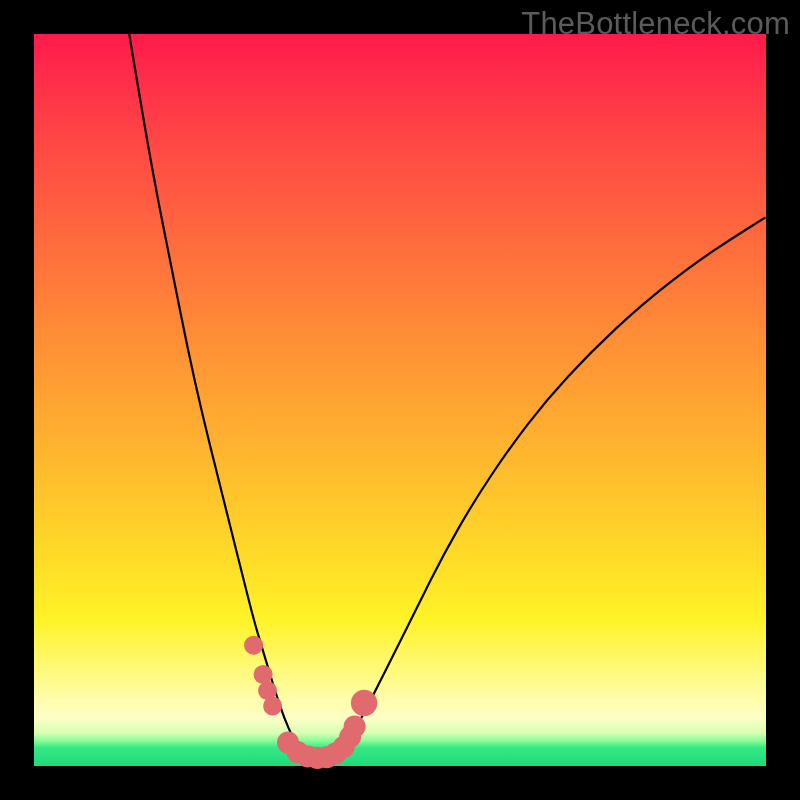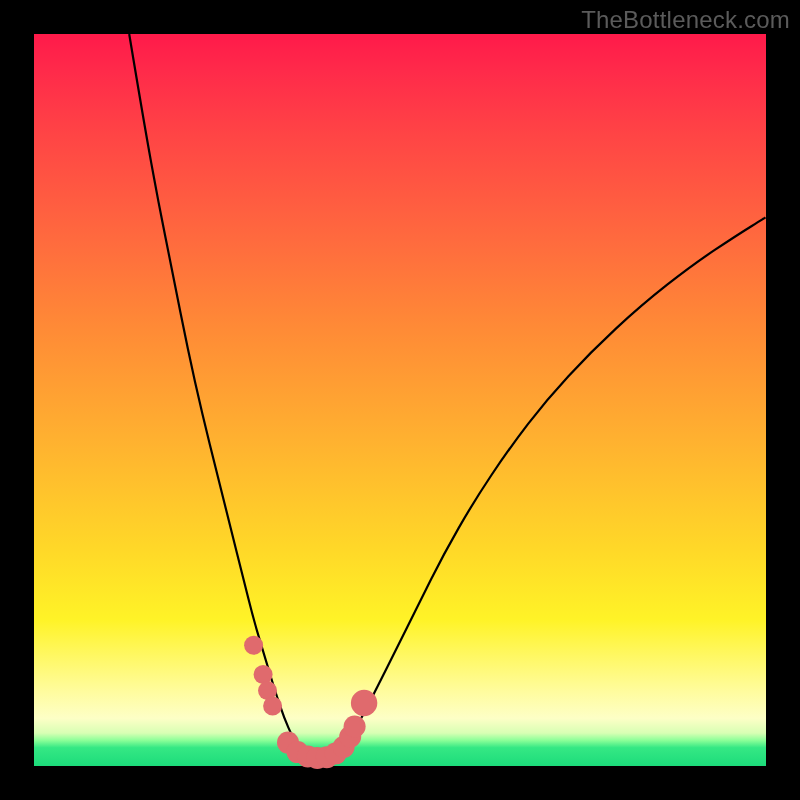--- a/index.html
+++ b/index.html
@@ -43,21 +43,21 @@
         #8bff98 96.5%,
         #35e884 97.5%,
         #1cdc7b 100%
       );
   }
   .watermark {
     position: absolute;
     top: 6px;
     right: 10px;
     color: #5b5b5b;
-    font-size: 24px;
+    font-size: 31px;
     letter-spacing: 0.2px;
     font-weight: 500;
     user-select: none;
   }
   svg.overlay {
     position: absolute;
     left: 0;
     top: 0;
     width: 732px;
     height: 732px;

